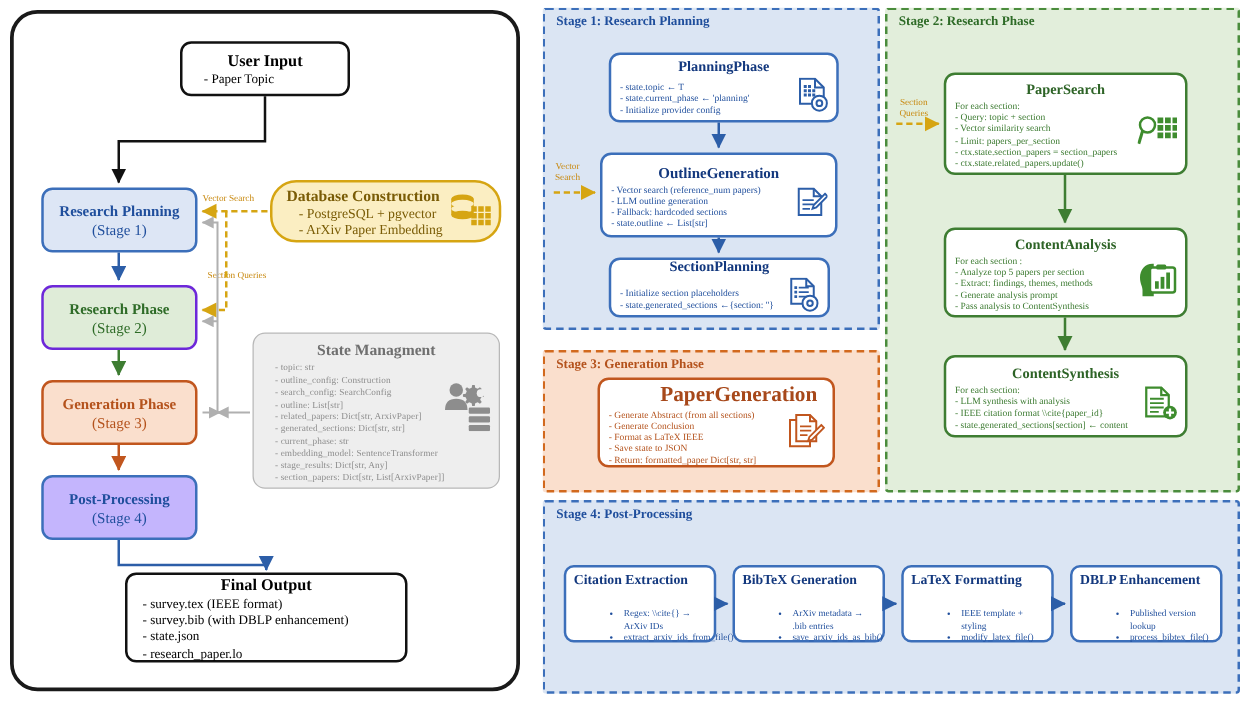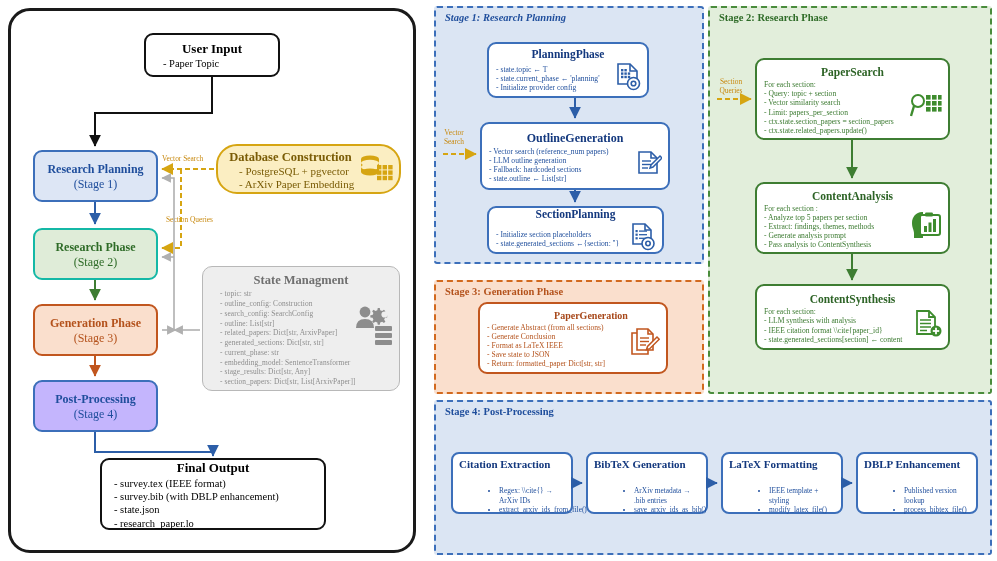--- a/index.html
+++ b/index.html
@@ -20,21 +20,21 @@
       border:3px solid #1a1a1a;border-radius:22px;background:#fff;}
 
   #user-input{left:144px;top:33px;width:136px;height:44px;
       border:2.5px solid #111;border-radius:9px;}
   #user-input .title{font-size:13px;}
   #user-input li{font-size:10.5px;padding-left:17px;}
 
   #stage1-box{left:33px;top:150px;width:125px;height:52px;
       border:2px solid #3c6fba;background:#dde6f5;}
   #stage2-box{left:33px;top:228px;width:125px;height:52px;
-      border:2px solid #14b8a6;background:#dfecd8;}
+      border:2px solid #6d28d9;background:#dfecd8;}
   #stage3-box{left:33px;top:304px;width:125px;height:52px;
       border:2px solid #c1561e;background:#fadfcd;}
   #stage4-box{left:33px;top:380px;width:125px;height:52px;
       border:2px solid #3c6fba;background:#c4b5fd;}
   .stagebox .title{font-size:12px;}
   .stagebox .sub{font-size:12px;text-align:center;}
   #stage1-box .title,#stage1-box .sub,#stage4-box .title,#stage4-box .sub{color:#1f4e9c;}
   #stage2-box .title,#stage2-box .sub{color:#2e6b27;}
   #stage3-box .title,#stage3-box .sub{color:#b4521c;}
 
@@ -53,21 +53,21 @@
       border:2.5px solid #111;border-radius:9px;}
   #final-output .title{font-size:13px;margin-bottom:1px;}
   #final-output li{font-size:10.5px;padding-left:12px;line-height:1.28;}
 
   
   .panel{position:absolute;box-sizing:border-box;border-radius:3px;}
   .panel > .panel-title{position:absolute;left:9px;top:4px;font-size:10.5px;
       font-weight:bold;}
   #panel-s1{left:434px;top:6px;width:270px;height:258px;
       border:2.5px dashed #3c6fba;background:#dbe5f3;}
-  #panel-s1 .panel-title{color:#1f4e9c;font-style:italic;}
+  #panel-s1 .panel-title{color:#1f4e9c;}
   #panel-s2{left:708px;top:6px;width:284px;height:388px;
       border:2.5px dashed #4a8c3c;background:#e2eedb;}
   #panel-s2 .panel-title{color:#2e6b27;}
   #panel-s3{left:434px;top:280px;width:270px;height:114px;
       border:2.5px dashed #d2691e;background:#fadfcd;}
   #panel-s3 .panel-title{color:#b4521c;}
   #panel-s4{left:434px;top:400px;width:558px;height:155px;
       border:2.5px dashed #3c6fba;background:#dbe5f3;}
   #panel-s4 .panel-title{color:#1f4e9c;}
 
@@ -77,41 +77,41 @@
   .bnode li{color:#1f4e9c;}
   
   .gnode{border:2px solid #3e7d32;}
   .gnode .title{color:#2d6326;}
   .gnode li,.gnode .lead{color:#3b7a30;}
   
   .onode{border:2.2px solid #c1561e;}
   .onode .title{color:#a7481a;}
   .onode li{color:#b4521c;}
 
-  #n-planning{left:487px;top:42px;width:162px;height:56px;}
+  #n-planning{left:487px;top:42px;width:184px;height:56px;}
   #n-outline{left:480px;top:122px;width:190px;height:68px;}
   #n-section{left:487px;top:206px;width:177px;height:48px;}
   #n-papersearch{left:755px;top:58px;width:195px;height:82px;}
   #n-contentanalysis{left:755px;top:182px;width:195px;height:72px;}
   #n-contentsynthesis{left:755px;top:284px;width:195px;height:66px;}
   #n-papergen{left:478px;top:302px;width:190px;height:72px;}
 
   .nodebody{display:flex;align-items:center;justify-content:space-between;
       padding:0 6px 0 7px;}
   .nodetext{flex:1;min-width:0;}
   .nodeicon{flex:0 0 auto;margin-left:3px;}
   .node .title{margin-top:3px;margin-bottom:1px;}
   #n-planning li,#n-outline li,#n-section li{font-size:7.6px;}
   #n-planning .title{font-size:11.5px;}
   #n-outline .title{font-size:12px;}
   #n-section .title{font-size:11.5px;}
   #n-papersearch .title,#n-contentanalysis .title,#n-contentsynthesis .title{font-size:11.5px;}
   #n-papersearch li,#n-contentanalysis li,#n-contentsynthesis li,
   #n-papersearch .lead,#n-contentanalysis .lead,#n-contentsynthesis .lead{font-size:7.6px;}
-  #n-papergen .title{font-size:10px;margin-left:36px;}
+  #n-papergen .title{font-size:17px;margin-left:36px;}
   #n-papergen li{font-size:7.6px;}
 
   
   .s4node{position:absolute;top:452px;width:122px;height:62px;
       border:2px solid #3c6fba;border-radius:8px;background:#fff;
       box-sizing:border-box;padding:4px 6px;}
   .s4node .title{font-size:11px;font-weight:bold;color:#13387e;
       text-align:left;line-height:1.1;}
   .s4node li{font-size:7.4px;color:#1f4e9c;line-height:1.3;}
   #s4-1{left:451px;} #s4-2{left:586px;} #s4-3{left:721px;} #s4-4{left:856px;}

